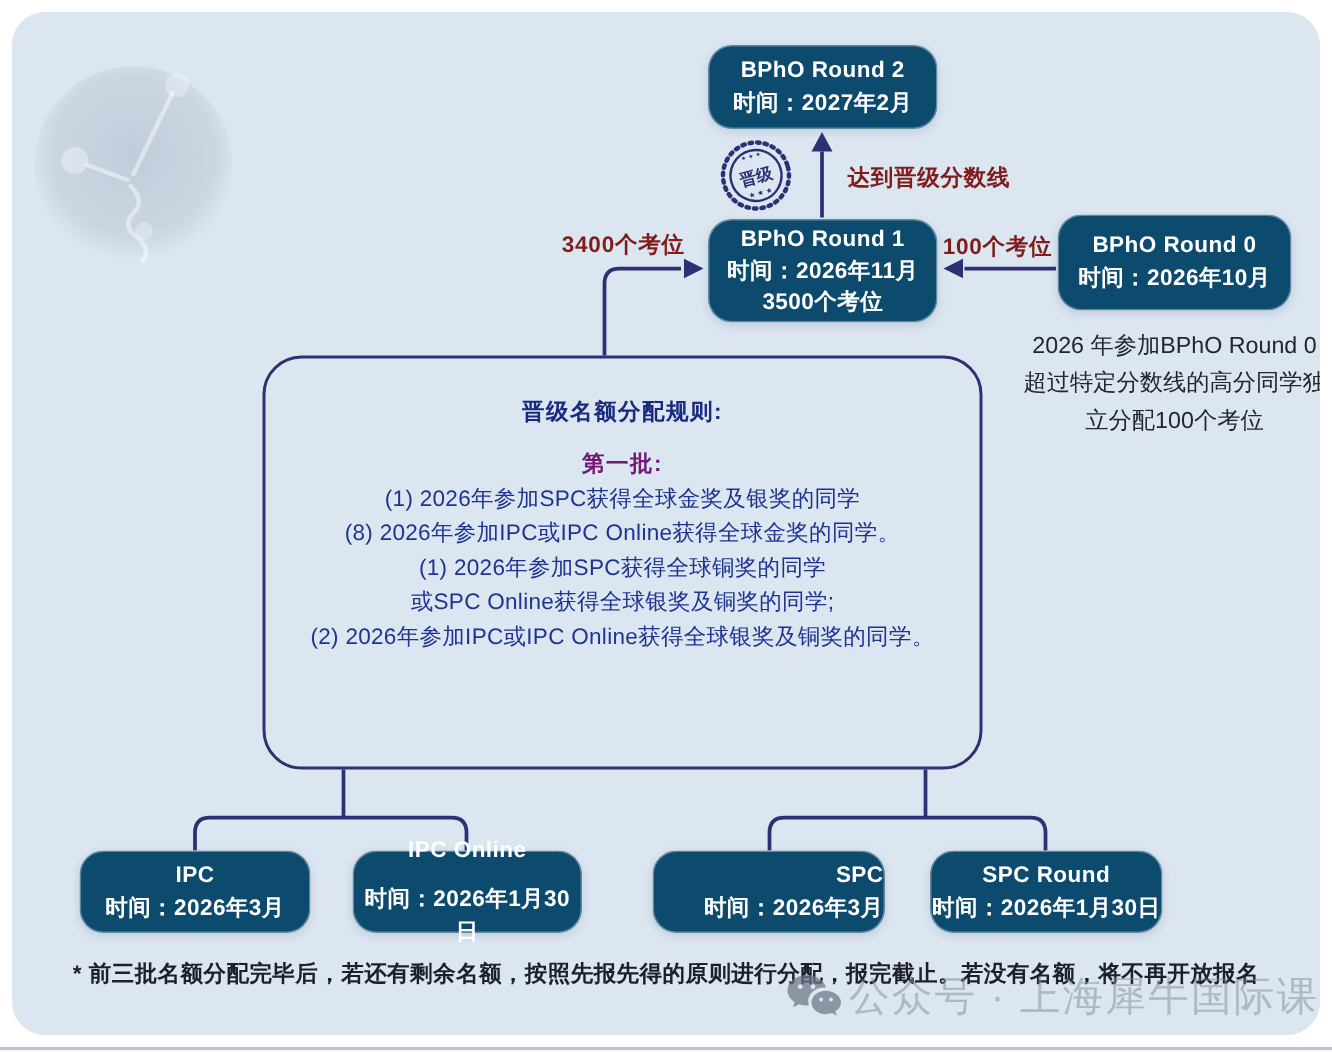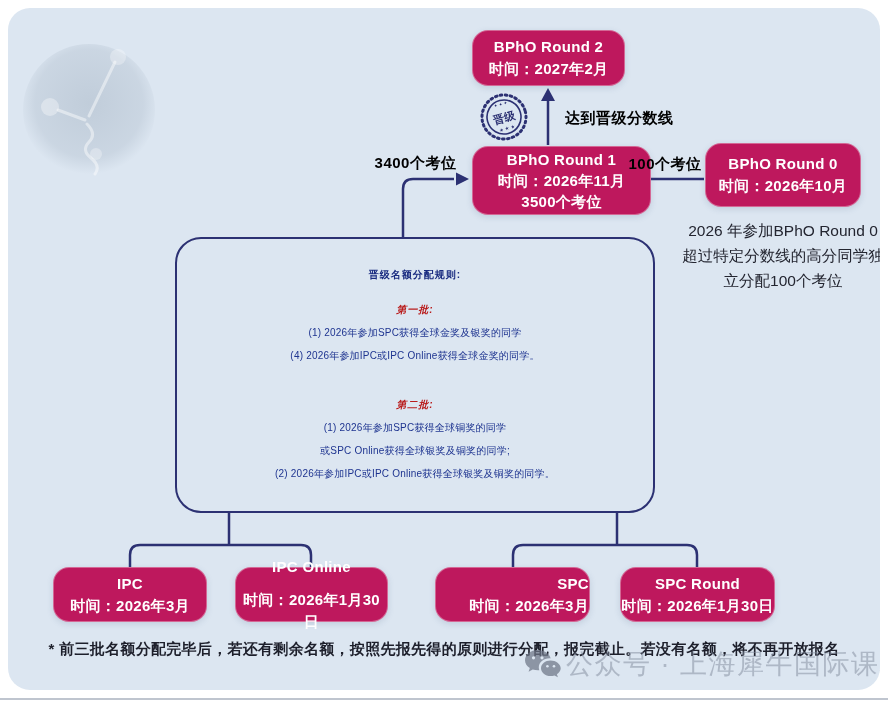--- a/index.html
+++ b/index.html
@@ -8,55 +8,55 @@
   .panel{position:absolute;left:8px;top:8px;width:872px;height:682px;background:#dce6f1;
          border-radius:22px;overflow:hidden;}
   .bottom-rule{position:absolute;left:0;top:698px;width:888px;height:2px;background:#bfc5cf;}
 
   
   .logo-mark{position:absolute;left:15px;top:36px;width:132px;height:132px;border-radius:50%;
              background:radial-gradient(circle at 50% 45%, rgba(170,184,199,.55) 0%, rgba(170,184,199,.35) 55%, rgba(170,184,199,0) 72%);}
   .logo-mark svg{position:absolute;left:0;top:0;}
 
   
-  .node{position:absolute;background:#be185d;border-radius:16px;color:#ffffff;font-weight:bold;
+  .node{position:absolute;background:#0c4a6e;border-radius:16px;color:#ffffff;font-weight:bold;
         display:flex;flex-direction:column;align-items:center;justify-content:center;text-align:center;
         font-size:15px;line-height:22px;letter-spacing:.3px;box-sizing:border-box;
         border:1.5px solid rgba(255,255,255,.35);box-shadow:0 2px 6px rgba(70,95,135,.18);}
   .node.three{line-height:21px;}
   #round2{left:464px;top:22px;width:153px;height:56px;}
-  #round1{left:464px;top:138px;width:179px;height:69px;}
+  #round1{left:464px;top:138px;width:153px;height:69px;}
   #round0{left:697px;top:135px;width:156px;height:64px;}
   #ipc{left:45px;top:559px;width:154px;height:55px;}
   #ipc-online{left:227px;top:559px;width:153px;height:55px;gap:11px;}
   #spc{left:427px;top:559px;width:155px;height:55px;align-items:flex-end;}
   #spc-online{left:612px;top:559px;width:155px;height:55px;}
 
   
   .connectors{position:absolute;left:0;top:0;}
   .connectors path{fill:none;stroke:#2c3173;stroke-width:2.5;}
   .connectors polygon{fill:#2c3173;stroke:none;}
 
   
-  .flow-label{position:absolute;color:#000000;font-size:15px;font-weight:600;letter-spacing:.5px;white-space:nowrap;}
+  .flow-label{position:absolute;color:#7f1d1d;font-size:15px;font-weight:600;letter-spacing:.5px;white-space:nowrap;}
   #lbl-condition{left:557px;top:101px;}
   #lbl-3400{left:355px;top:146px;width:105px;text-align:center;}
   #lbl-100{left:607px;top:147px;width:100px;text-align:center;}
 
   
   .round0-note{position:absolute;left:664px;top:210px;width:222px;text-align:center;
                color:#232530;font-size:15.5px;line-height:25px;font-weight:500;}
 
   
   .rules-box{position:absolute;left:167px;top:229px;width:480px;height:276px;box-sizing:border-box;
              border:2px solid #2c3173;border-radius:26px;padding-top:24px;text-align:center;
-             color:#1e3490;font-size:10px;}
+             color:#1e3490;font-size:15px;}
   .rules-line{line-height:23px;font-weight:400;letter-spacing:.2px;}
   .rules-title{font-weight:bold;color:#192b80;margin-bottom:12px;letter-spacing:1px;}
-  .batch-title{font-weight:bold;color:#b91c1c;letter-spacing:1px;font-style:italic;}
+  .batch-title{font-weight:bold;color:#701a75;letter-spacing:1px;}
   .batch2{margin-top:26px;}
 
   
   .stamp{position:absolute;left:471px;top:84px;width:50px;height:50px;}
 
   
   .footer-note{position:absolute;left:0;top:632px;width:872px;text-align:center;
                color:#1d1f2b;font-size:15px;font-weight:600;letter-spacing:.3px;}
   .watermark{position:absolute;left:514px;top:636px;display:flex;align-items:center;white-space:nowrap;}
   .watermark .wm-text{color:rgba(128,137,155,.5);font-size:27px;letter-spacing:1.5px;font-weight:500;margin-left:4px;}
@@ -128,22 +128,21 @@
     <div class="round0-note">
       <div>2026 年参加BPhO Round 0</div>
       <div>超过特定分数线的高分同学独</div>
       <div>立分配100个考位</div>
     </div>
 
     <div class="rules-box">
       <div class="rules-line rules-title">晋级名额分配规则:</div>
       <div class="rules-line batch-title">第一批:</div>
       <div class="rules-line">(1) 2026年参加SPC获得全球金奖及银奖的同学</div>
-      <div class="rules-line">(4) 2026年参加IPC或IPC Online获得全球金奖的同学。</div>
-      <div class="rules-line batch-title batch2">第二批:</div>
+      <div class="rules-line">(8) 2026年参加IPC或IPC Online获得全球金奖的同学。</div>
       <div class="rules-line">(1) 2026年参加SPC获得全球铜奖的同学</div>
       <div class="rules-line">或SPC Online获得全球银奖及铜奖的同学;</div>
       <div class="rules-line">(2) 2026年参加IPC或IPC Online获得全球银奖及铜奖的同学。</div>
     </div>
 
     <div class="node" id="ipc">
       <div>IPC</div>
       <div>时间：2026年3月</div>
     </div>
     <div class="node" id="ipc-online">

